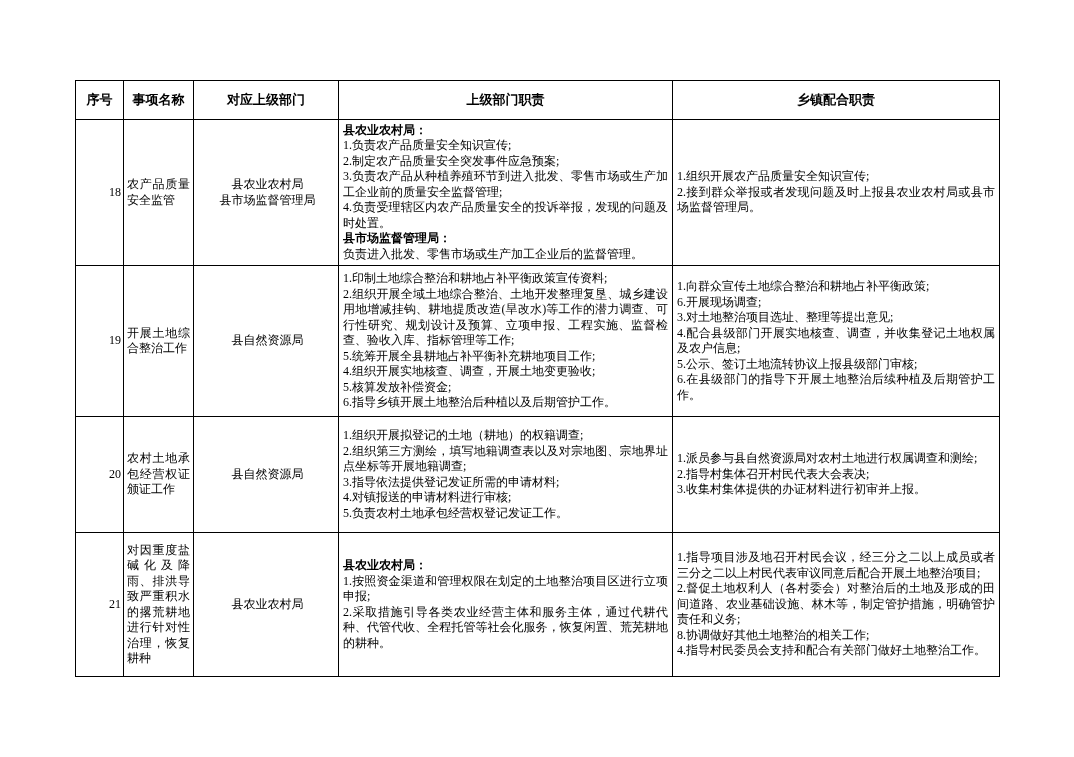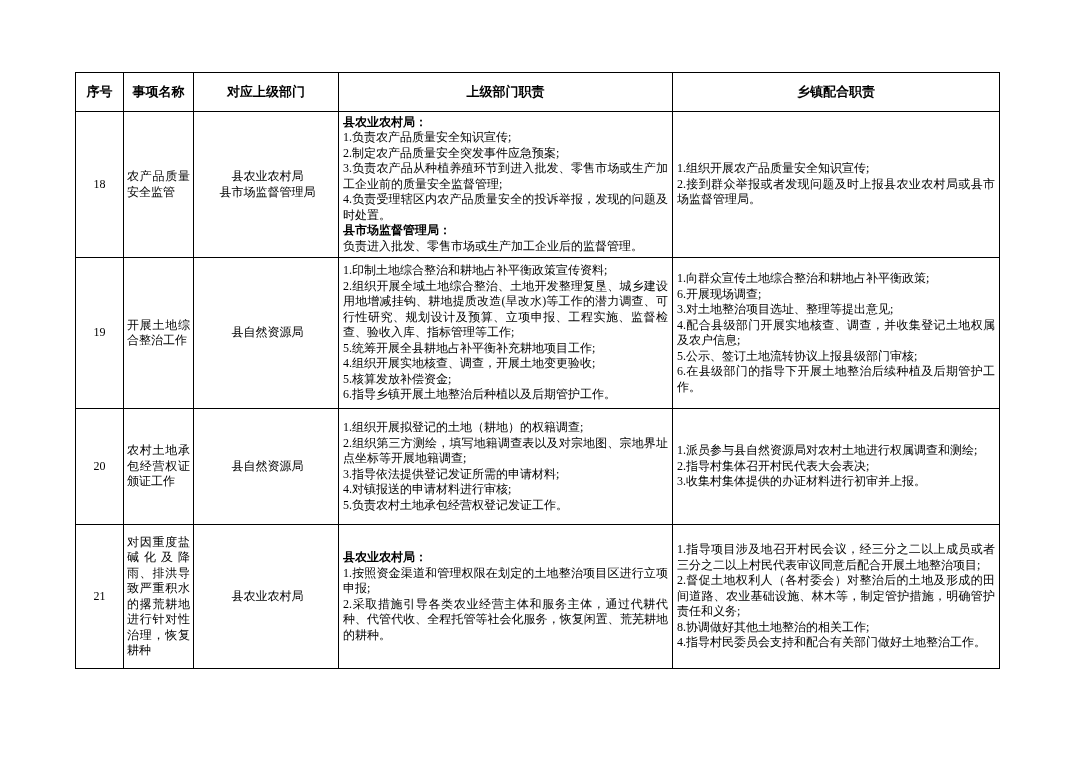--- a/index.html
+++ b/index.html
@@ -14,21 +14,21 @@
   .page {
     position: relative;
     width: 1074px;
     height: 757px;
     background: #ffffff;
     overflow: hidden;
   }
   table.duties {
     position: absolute;
     left: 75px;
-    top: 72px;
+    top: 80px;
     width: 924px;
     border-collapse: collapse;
     table-layout: fixed;
     font-family: Liberation Serif, serif;
   }
   table.duties th,
   table.duties td {
     border: 1px solid #000000;
     vertical-align: middle;
     word-break: break-all;
@@ -49,21 +49,21 @@
   col.c0 { width: 48px; }
   col.c1 { width: 70px; }
   col.c2 { width: 145px; }
   col.c3 { width: 334px; }
   col.c4 { width: 327px; }
   tbody tr:nth-child(1) { height: 146px; }
   tbody tr:nth-child(2) { height: 151px; }
   tbody tr:nth-child(3) { height: 116px; }
   tbody tr:nth-child(4) { height: 144px; }
   td.cell-no {
-    text-align: center;
+    text-align: right;
     padding: 1px 2px;
   }
   td.cell-name {
     text-align: justify;
     padding: 1px 3px;
   }
   td.cell-dept {
     text-align: center;
     padding: 1px 4px 1px 7px;
   }

